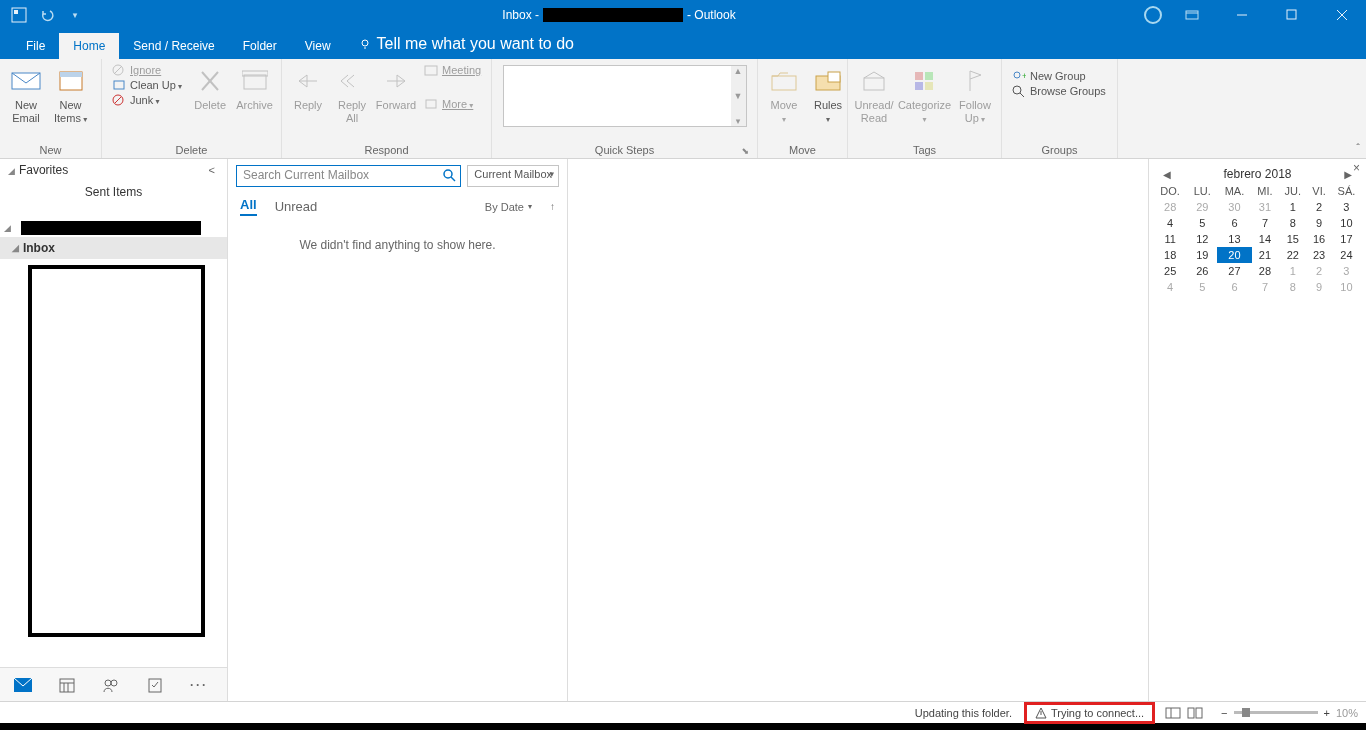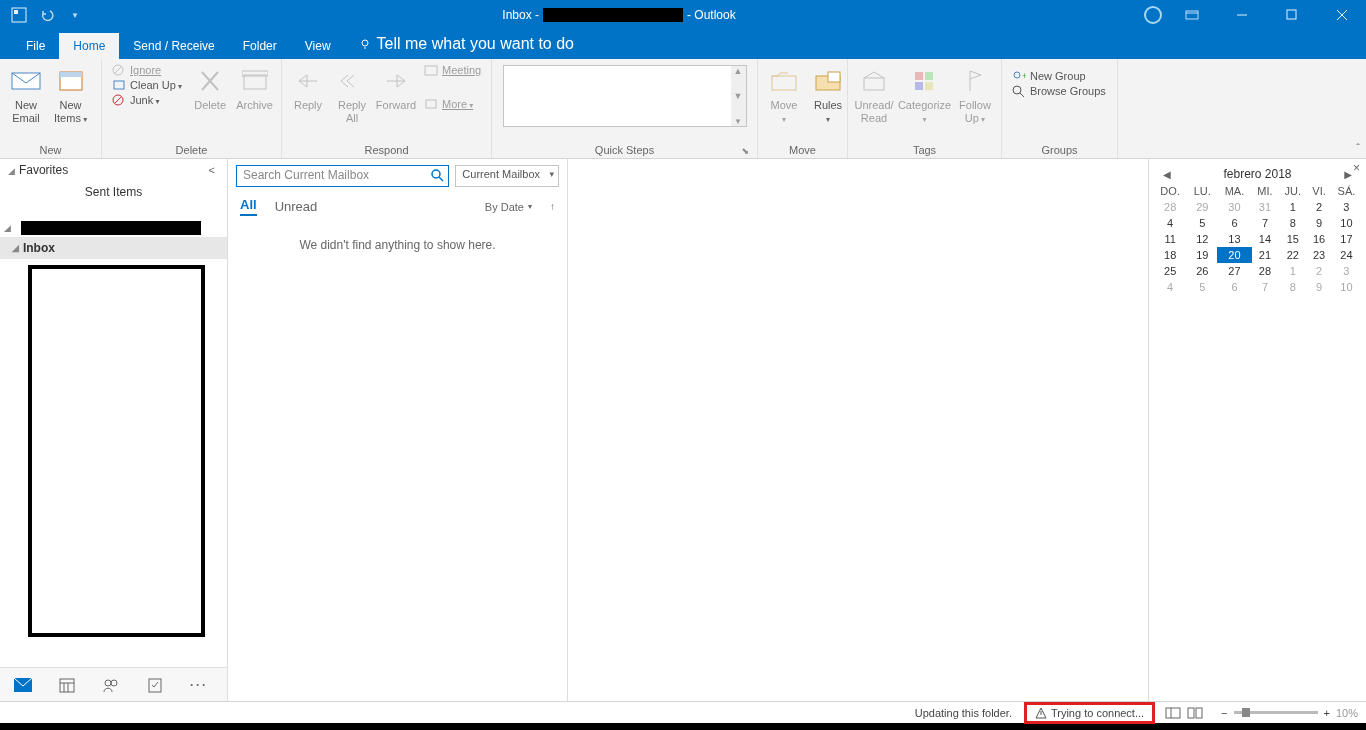--- a/index.html
+++ b/index.html
@@ -51,21 +51,21 @@
 .nav-bigredact { margin:6px 22px 6px 28px; height:372px; background:#fff; border:4px solid #000; }
 .nav-caret { color:#888; margin-right:4px; font-size:9px; }
 .nav-bottom { height:34px; border-top:1px solid #ddd; display:flex; align-items:center; gap:26px; padding:0 14px; position:absolute; bottom:0; left:0; right:0; background:#f7f7f7;}
 .nav-bottom .nb { width:18px; height:18px; display:flex; align-items:center; justify-content:center; color:#555; }
 .nb.active { color:#0173c7; }
 
 .listpane { width:340px; border-right:1px solid #ddd; display:flex; flex-direction:column; }
 .searchrow { display:flex; gap:6px; padding:6px 8px; align-items:center; }
 .search-input { flex:1; height:22px; border:1px solid #0173c7; font-size:12px; padding:2px 6px; position:relative; }
 .search-input .si-icon { position:absolute; right:4px; top:2px; color:#0173c7; }
-.scope { height:22px; border:1px solid #c5c5c5; font-size:11px; padding:2px 18px 2px 6px; color:#555; position:relative; background:#fff; }
+.scope { height:22px; border:1px solid #c5c5c5; font-size:11px; padding:2px 6px 2px 6px; color:#555; position:relative; background:#fff; }
 .scope::after { content:"▾"; position:absolute; right:4px; top:3px; color:#666; font-size:9px; }
 .filterrow { display:flex; align-items:center; padding:4px 12px; gap:18px; color:#666; font-size:13px; }
 .filterrow .flt { cursor:pointer; }
 .filterrow .flt.active { color:#0173c7; border-bottom:2px solid #0173c7; font-weight:600; padding-bottom:2px; }
 .filterrow .spacer { flex:1; }
 .filterrow .sort { font-size:11px; display:flex; align-items:center; gap:4px; }
 .empty-msg { text-align:center; color:#666; font-size:12px; padding:18px 0; }
 
 .readpane { flex:1; }
 

